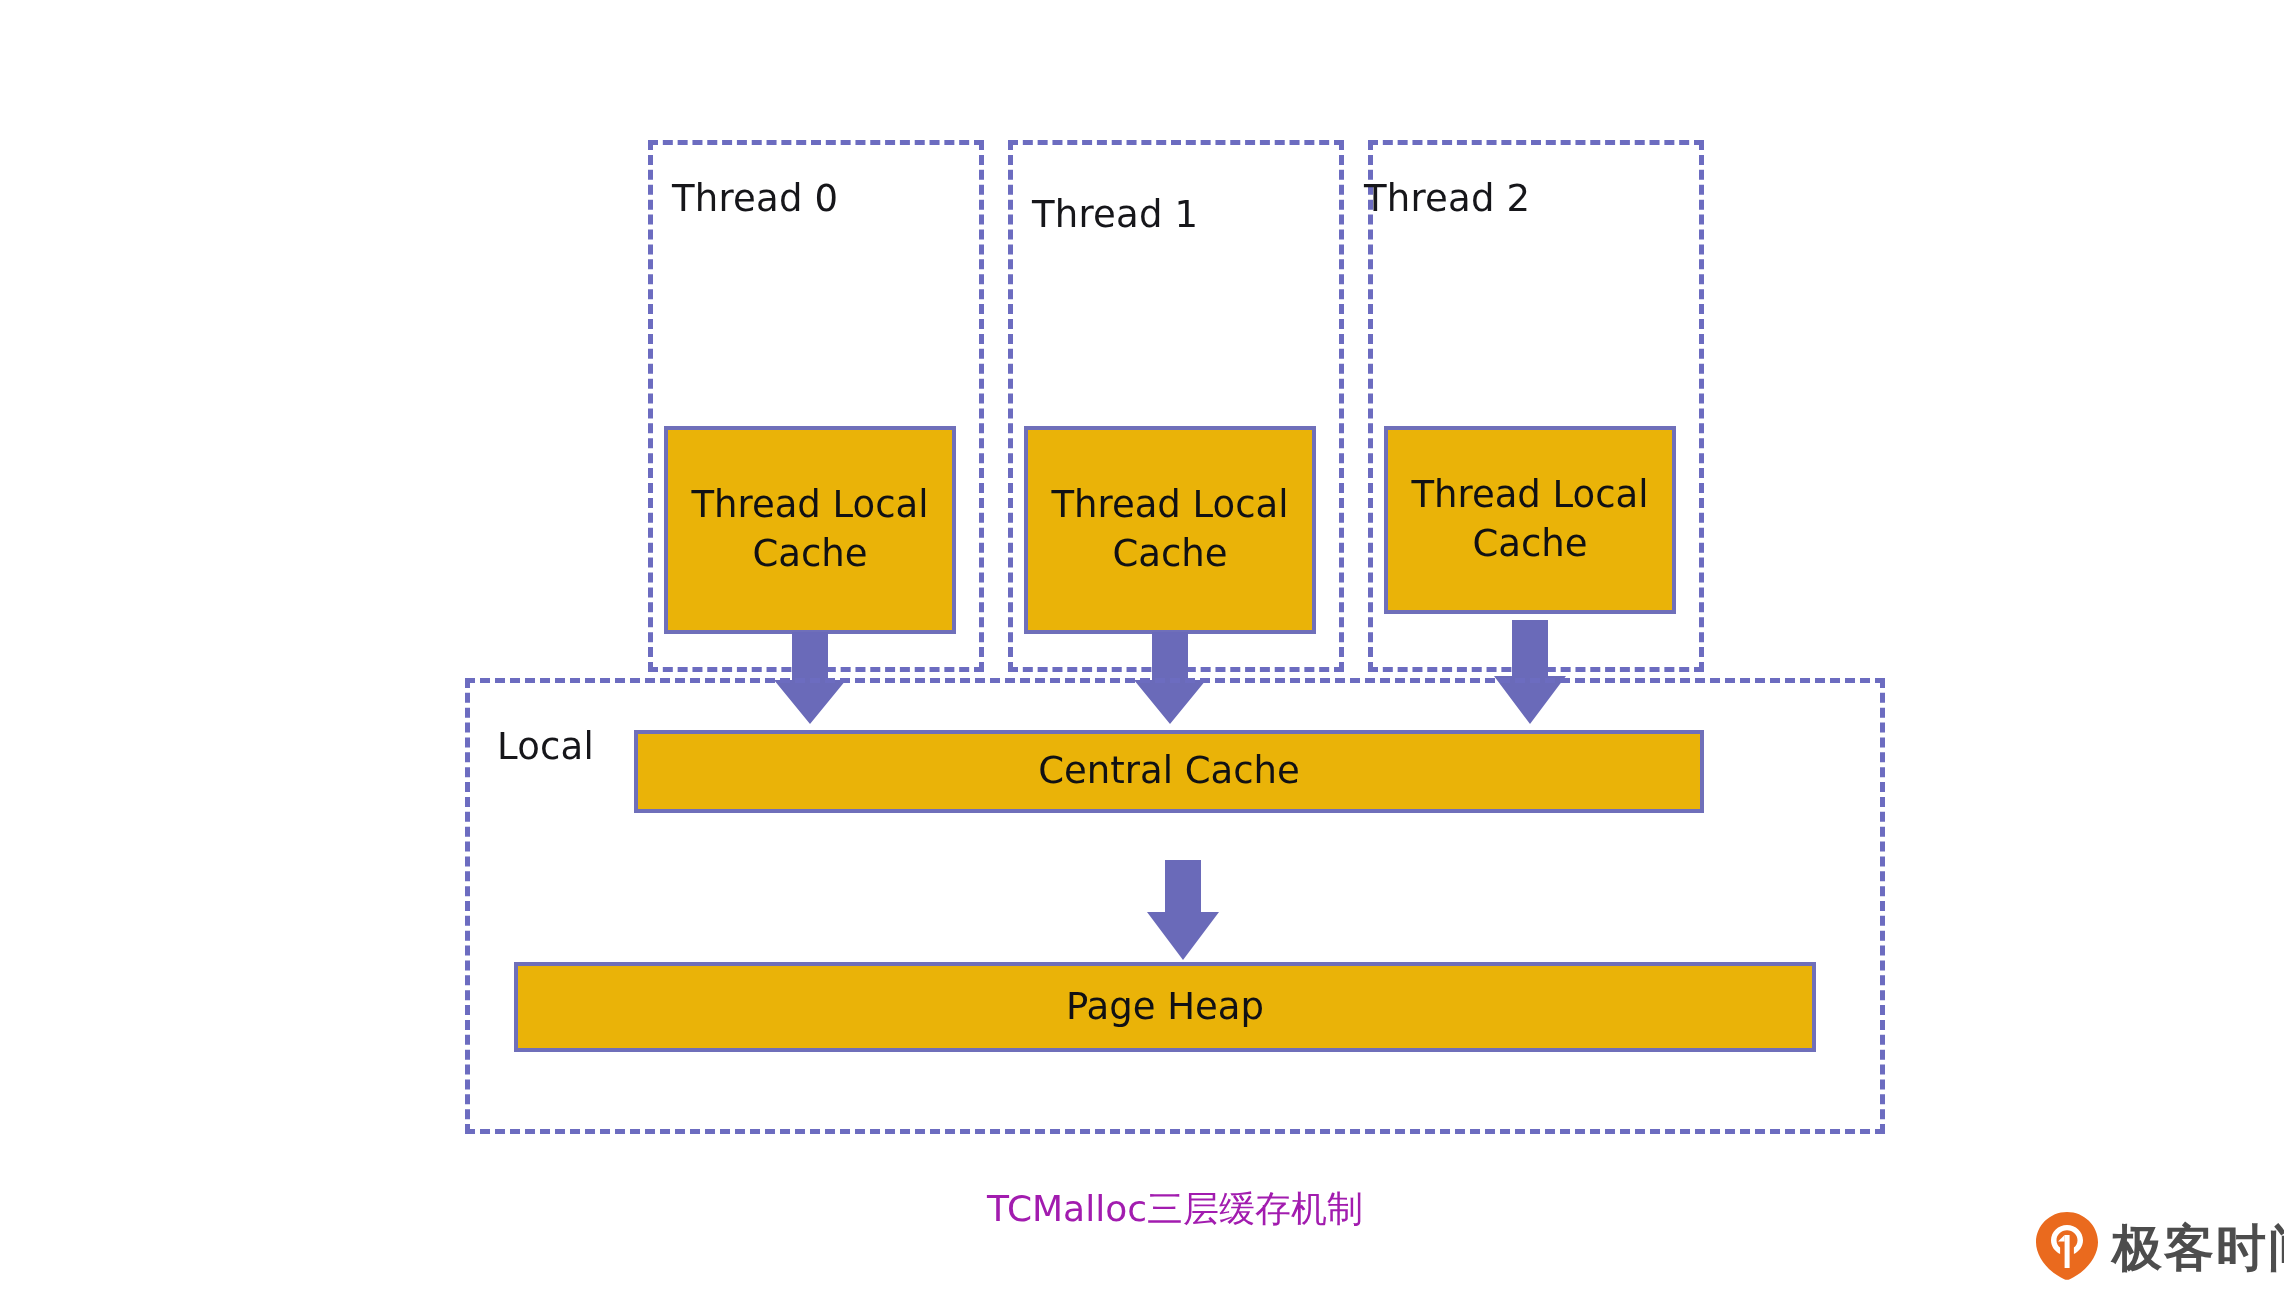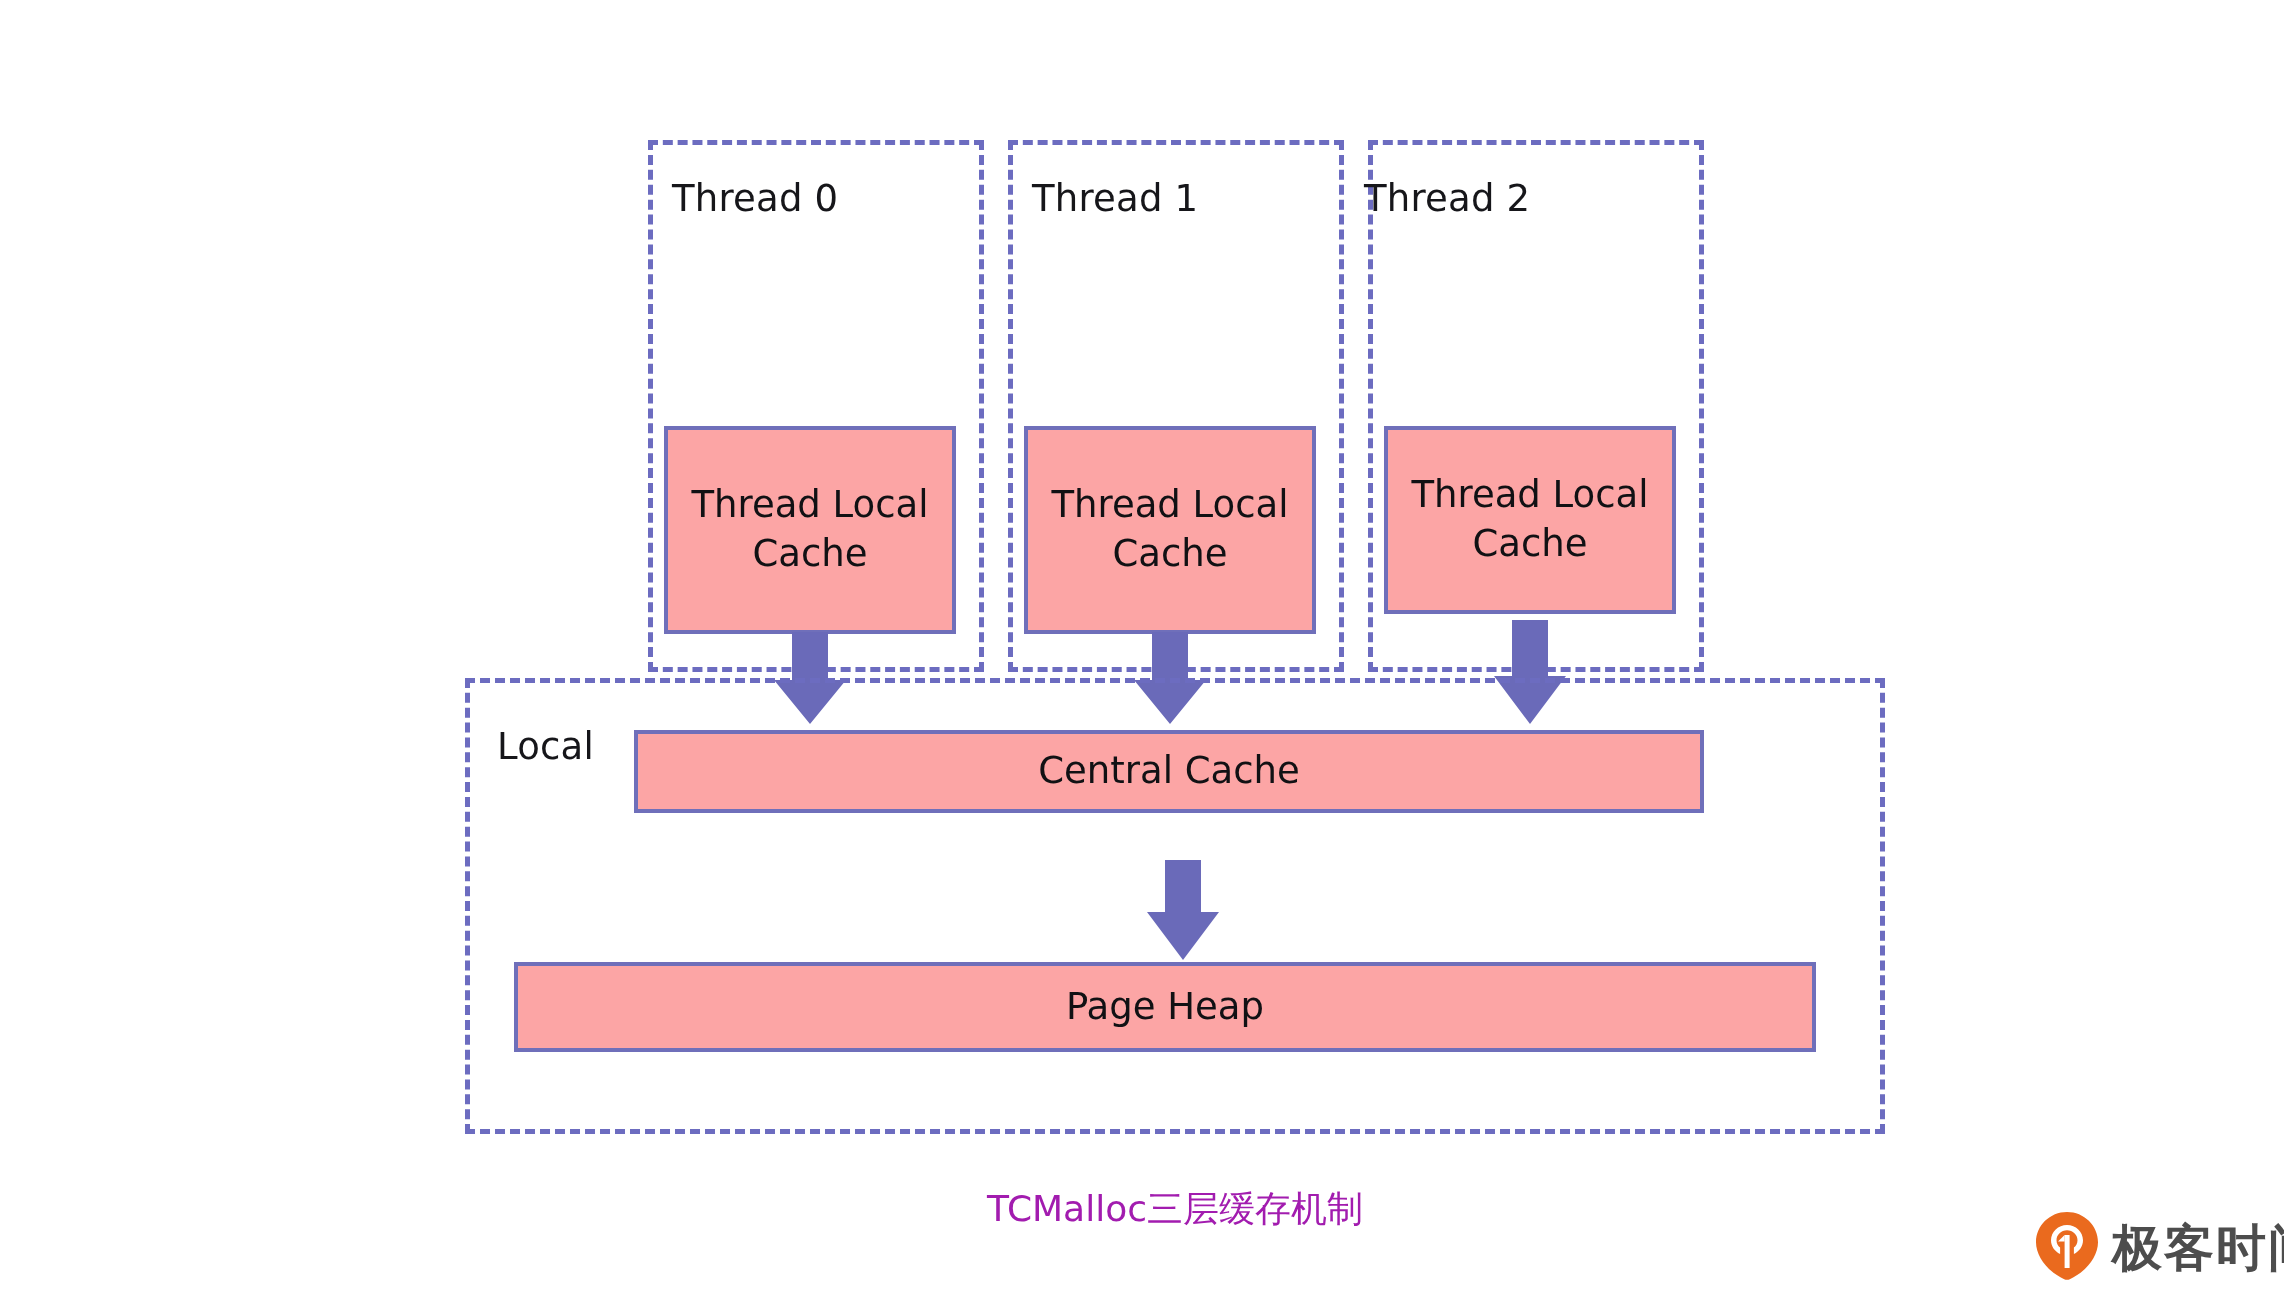--- a/index.html
+++ b/index.html
@@ -37,21 +37,21 @@
     line-height: 1;
     color: #16161a;
     white-space: nowrap;
     letter-spacing: 0.2px;
   }
 
   
   .block {
     position: absolute;
     box-sizing: border-box;
-    background: #fca5a5;
+    background: #eab308;
     border: 4px solid #6f6fba;
     display: flex;
     align-items: center;
     justify-content: center;
     text-align: center;
     color: #111114;
     font-size: 37px;
     line-height: 1.32;
   }
   .block .block-label {
@@ -102,21 +102,21 @@
     <span class="block-label">Thread Local
 Cache</span>
   </div>
   <div class="arrow" style="left:774px; top:632px; width:72px; height:92px;">
     <svg width="72" height="92" viewBox="0 0 72 92">
       <polygon points="18,0 54,0 54,48 72,48 36,92 0,48 18,48" fill="#6a6ab9"></polygon>
     </svg>
   </div>
 
   <div class="dashed-box" style="left:1008px; top:140px; width:336px; height:532px;"></div>
-  <div class="group-label" style="left:1032px; top:180px;">Thread 1</div>
+  <div class="group-label" style="left:1032px; top:196px;">Thread 1</div>
   <div class="block" style="left:1024px; top:426px; width:292px; height:208px;">
     <span class="block-label">Thread Local
 Cache</span>
   </div>
   <div class="arrow" style="left:1134px; top:632px; width:72px; height:92px;">
     <svg width="72" height="92" viewBox="0 0 72 92">
       <polygon points="18,0 54,0 54,48 72,48 36,92 0,48 18,48" fill="#6a6ab9"></polygon>
     </svg>
   </div>
 

